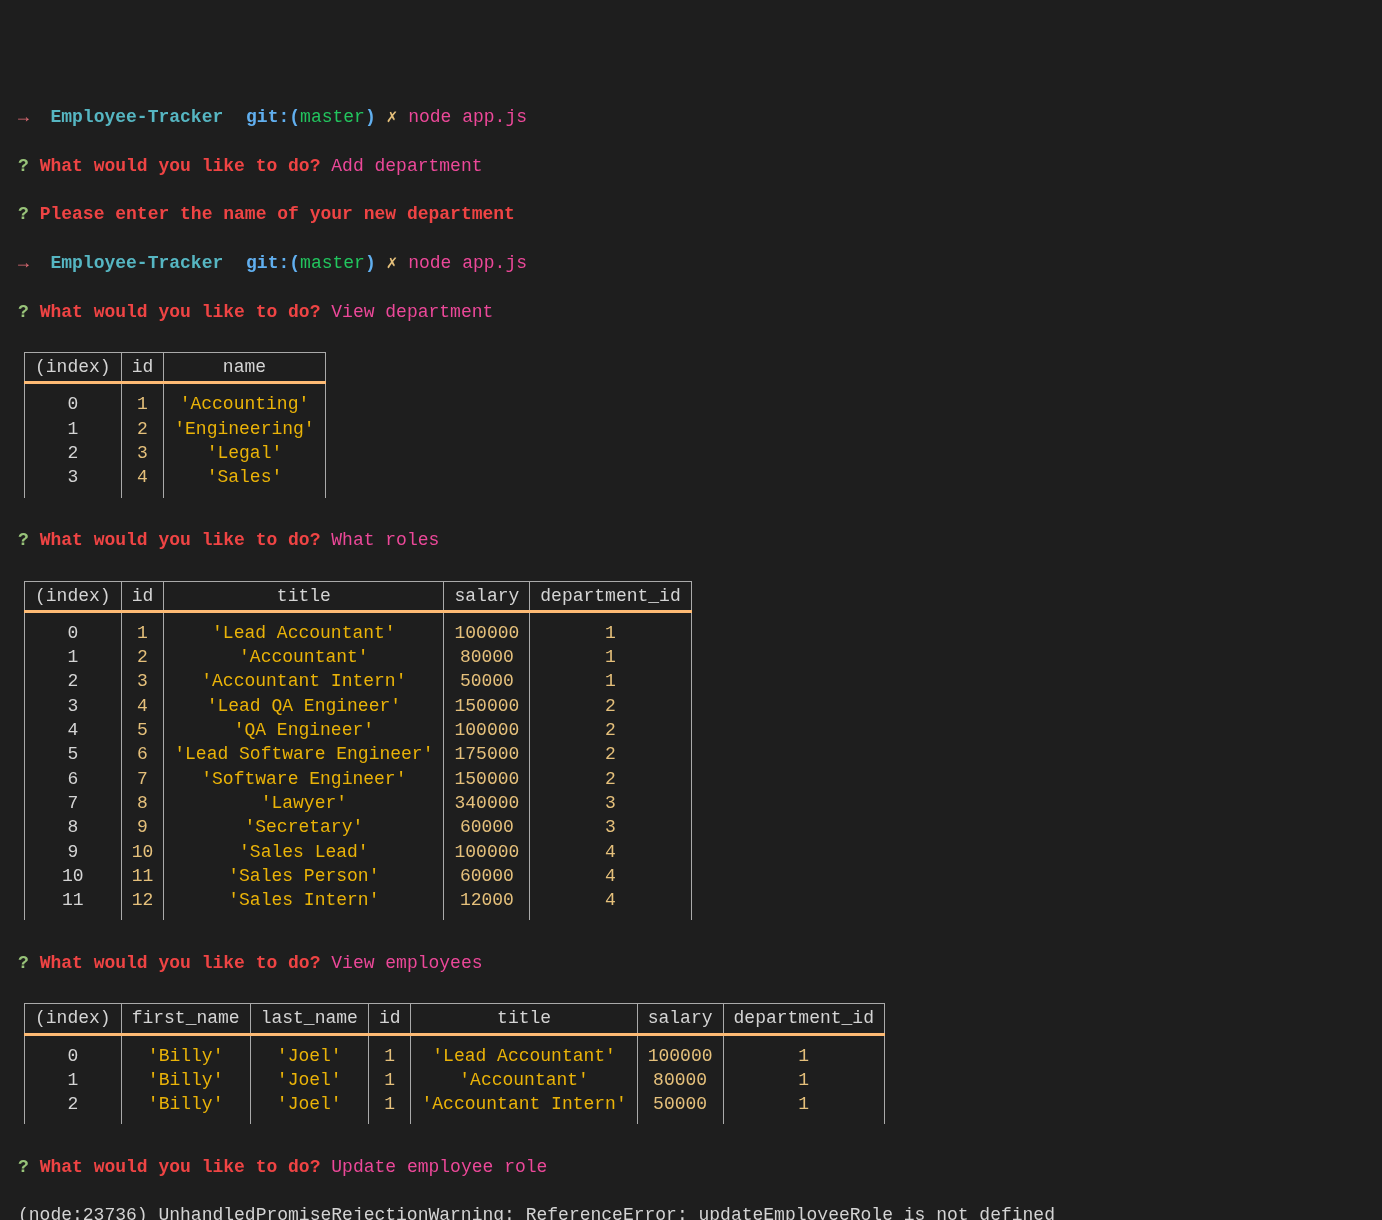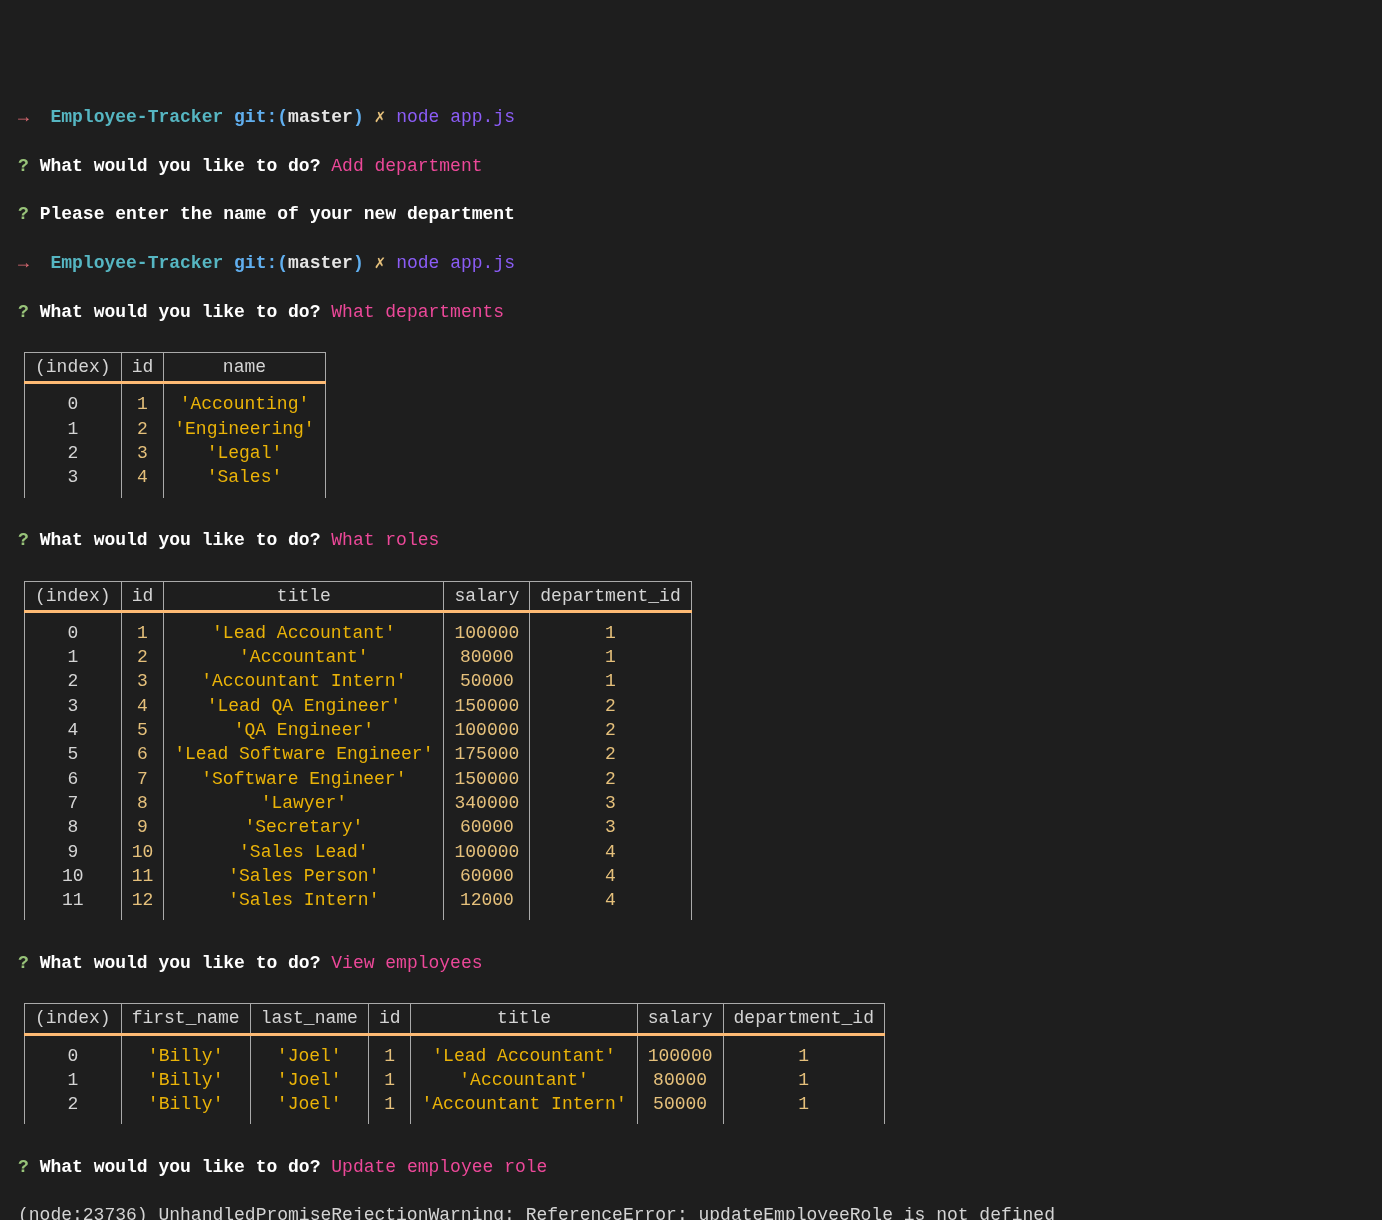--- a/index.html
+++ b/index.html
@@ -11,27 +11,27 @@
       background: #1e1e1e;
       color: #d4d4d4;
       font-family: 'Menlo', 'Monaco', 'Courier New', monospace;
       font-size: 18px;
       line-height: 1.35;
       padding: 8px 18px;
       white-space: pre;
     }
     .arrow { color: #e06c75; font-weight: bold; }
     .project { color: #56b6c2; font-weight: bold; }
-    .git-label { color: #61afef; font-weight: bold; }
+    .git-label { color: #61afef; font-weight: bold; margin-left: 12px; }
     .paren { color: #61afef; font-weight: bold; }
-    .branch { color: #e5e5e5; font-weight: bold; }
+    .branch { color: #22c55e; font-weight: normal; }
     .dirty { color: #e5c07b; font-weight: bold; }
-    .cmd { color: #8b5cf6; }
+    .cmd { color: #ec4899; }
     .qmark { color: #98c379; font-weight: bold; }
-    .question { color: #ffffff; font-weight: bold; }
+    .question { color: #ef4444; font-weight: bold; }
     .answer { color: #ec4899; }
     .error { color: #d4d4d4; }
     
     .tbl {
       border-collapse: collapse;
       margin: 4px 0 6px 6px;
       font-family: inherit;
       font-size: inherit;
     }
     .tbl th, .tbl td {
@@ -63,21 +63,21 @@
   </style>
 </head>
 <body>
 
 
 
 <span class="line"><span class="arrow">→</span>  <span class="project">Employee-Tracker</span> <span class="git-label">git:</span><span class="paren">(</span><span class="branch">master</span><span class="paren">)</span> <span class="dirty">✗</span> <span class="cmd">node app.js</span></span>
 <span class="line"><span class="qmark">?</span> <span class="question">What would you like to do?</span> <span class="answer">Add department</span></span>
 <span class="line"><span class="qmark">?</span> <span class="question">Please enter the name of your new department</span></span>
 <span class="line"><span class="arrow">→</span>  <span class="project">Employee-Tracker</span> <span class="git-label">git:</span><span class="paren">(</span><span class="branch">master</span><span class="paren">)</span> <span class="dirty">✗</span> <span class="cmd">node app.js</span></span>
-<span class="line"><span class="qmark">?</span> <span class="question">What would you like to do?</span> <span class="answer">What departments</span></span>
+<span class="line"><span class="qmark">?</span> <span class="question">What would you like to do?</span> <span class="answer">View department</span></span>
 <table class="tbl">
 <thead><tr>
 <th>(index)</th>
 <th>id</th>
 <th>name</th>
 </tr></thead>
 <tbody>
 <tr><td class="col-idx">0</td><td class="col-num">1</td><td class="col-str">'Accounting'</td></tr>
 <tr><td class="col-idx">1</td><td class="col-num">2</td><td class="col-str">'Engineering'</td></tr>
 <tr><td class="col-idx">2</td><td class="col-num">3</td><td class="col-str">'Legal'</td></tr>

